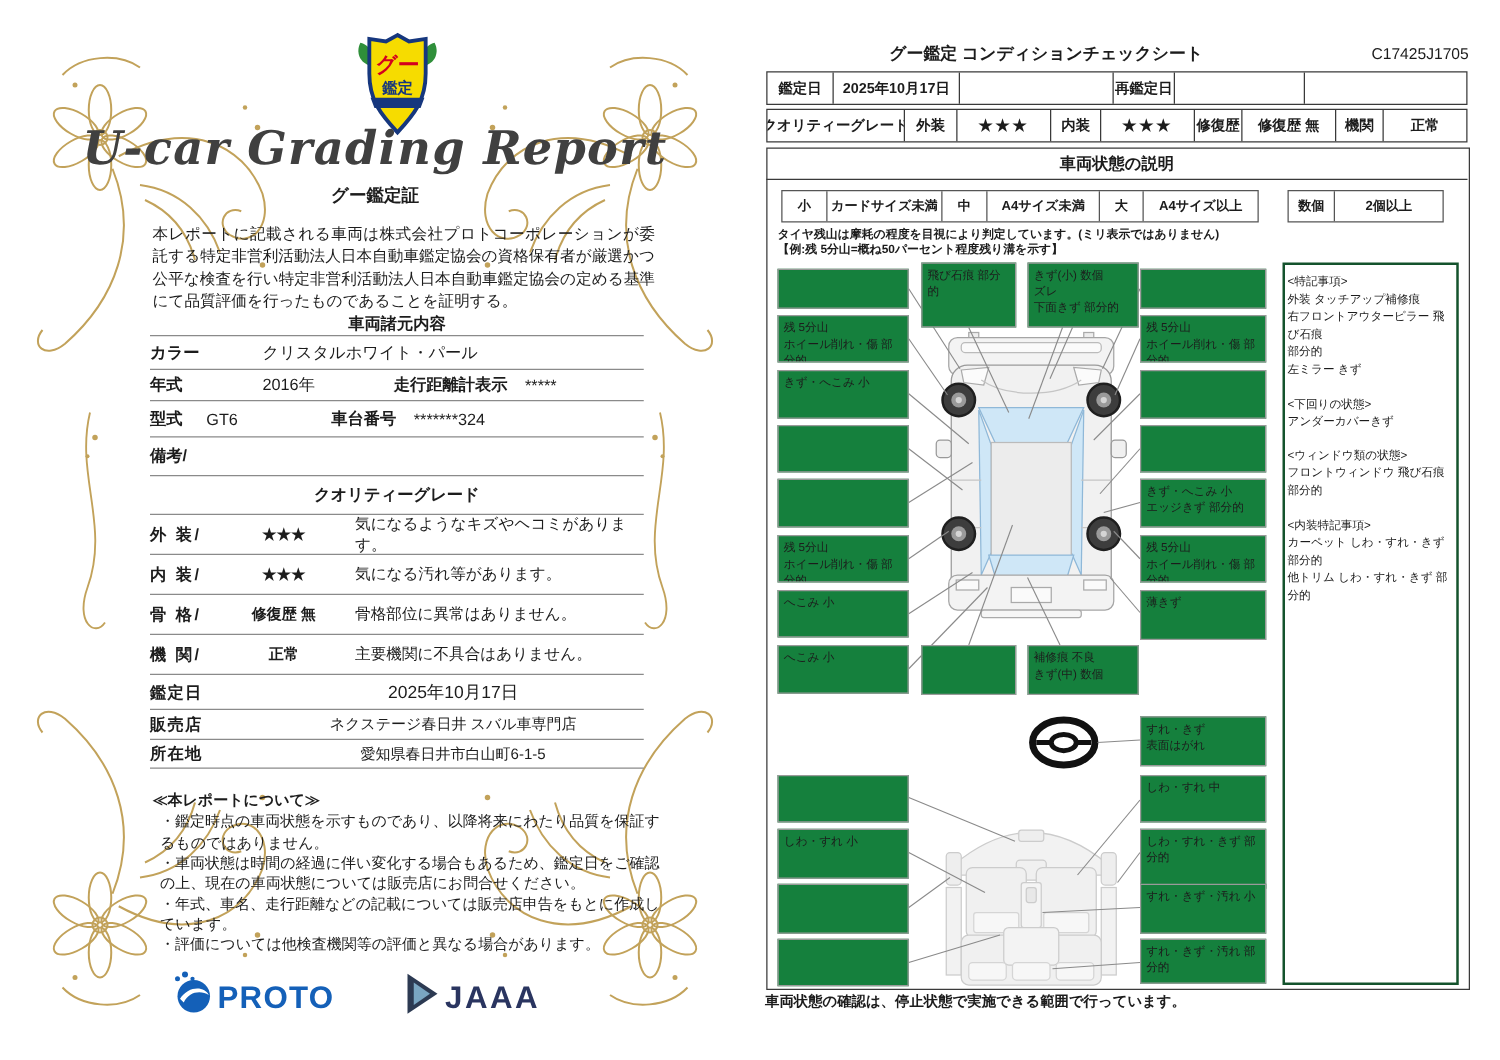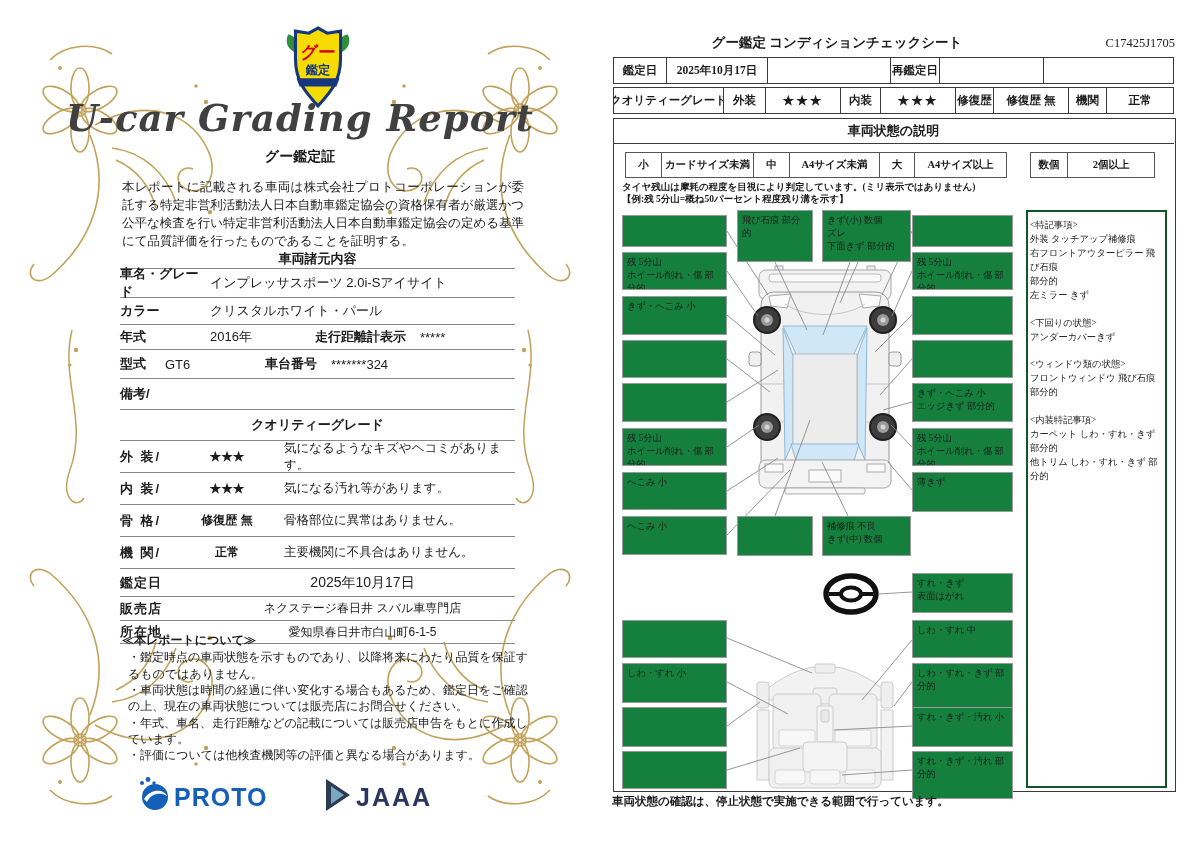--- a/index.html
+++ b/index.html
@@ -30,21 +30,21 @@
   .gdesc{margin-left:12px;font-size:12.5px;}
   .irow{display:flex;align-items:center;border-bottom:1px solid #8a8a8a;font-size:13px;}
   .ilabel{width:90px;font-weight:700;flex-shrink:0;letter-spacing:1px;}
   .ival{flex:1;text-align:center;}
   .ival.small{font-size:12px;}
   .about{left:122px;top:632px;width:412px;font-size:12px;line-height:1.36;}
   .about .atitle{font-weight:600;margin-bottom:1px;}
   .bullet{margin-left:6px;}
   .logos{left:0;top:776px;width:600px;display:flex;justify-content:center;gap:26px;align-items:center;text-align:center;}
   
-  #page-right{position:absolute;left:600px;top:0;width:600px;height:848px;font-family:Liberation Serif, serif;}
+  #page-right{position:absolute;left:600px;top:0;width:600px;height:848px;}
   .rp-title{left:12px;top:34px;width:450px;text-align:center;font-size:13.5px;font-weight:700;}
   .rp-code{left:455px;top:36px;width:120px;text-align:right;font-size:12.5px;}
   .rtable{position:absolute;display:flex;border:1.5px solid #3a3a3a;background:#fff;}
   .rcell{border-right:1.5px solid #3a3a3a;display:flex;align-items:center;justify-content:center;
     font-size:11.5px;font-weight:600;white-space:nowrap;overflow:hidden;}
   .rcell:last-child{border-right:none;flex:1;}
   .star{font-size:13px;letter-spacing:2px;}
   .mainbox{left:13px;top:118px;width:561px;height:672px;border:1.5px solid #3a3a3a;}
   .mb-head{left:13px;top:118px;width:561px;height:26px;display:flex;align-items:center;justify-content:center;
     font-size:13px;font-weight:700;border-bottom:1.5px solid #3a3a3a;box-sizing:border-box;}
@@ -110,24 +110,20 @@
     <path d="M14,51 L56,51 L53,59 L17,59 Z" fill="#16377e"></path>
   </svg>
 
   <div class="abs gr-title">U-car Grading Report</div>
   <div class="abs gr-sub">グー鑑定証</div>
   <div class="abs intro">本レポートに記載される車両は株式会社プロトコーポレーションが委託する特定非営利活動法人日本自動車鑑定協会の資格保有者が厳選かつ公平な検査を行い特定非営利活動法人日本自動車鑑定協会の定める基準にて品質評価を行ったものであることを証明する。</div>
 
   <div class="abs sec-title">車両諸元内容</div>
 
   <div class="abs spec">
-    <div class="srow h28">
-      <span class="slabel">車名・グレード</span>
-      <span class="sval">インプレッサスポーツ 2.0i-Sアイサイト</span>
-    </div>
     <div class="srow h26">
       <span class="slabel">カラー</span>
       <span class="sval">クリスタルホワイト・パール</span>
     </div>
     <div class="srow h24">
       <span class="slabel">年式</span>
       <span class="sval w100">2016年</span>
       <span class="lbl2">走行距離計表示</span>
       <span class="sval">*****</span>
     </div>
@@ -376,21 +372,21 @@
 ホイール削れ・傷 部分的</div>
   <div class="cbox" style="left:312px;top:472px;width:101px;height:40px">薄きず</div>
   <div class="cbox" style="left:137px;top:516px;width:76px;height:40px"></div>
   <div class="cbox" style="left:222px;top:516px;width:89px;height:40px">補修痕 不良
 きず(中) 数個</div>
   <div class="cbox" style="left:312px;top:573px;width:101px;height:40px">すれ・きず
 表面はがれ</div>
   <div class="cbox" style="left:312px;top:620px;width:101px;height:38px">しわ・すれ 中</div>
   <div class="cbox" style="left:312px;top:663px;width:101px;height:48px">しわ・すれ・きず 部分的</div>
   <div class="cbox" style="left:312px;top:707px;width:101px;height:40px">すれ・きず・汚れ 小</div>
-  <div class="cbox" style="left:312px;top:751px;width:101px;height:48px">すれ・きず・汚れ 部分的</div>
+  <div class="cbox" style="left:312px;top:751px;width:101px;height:36px">すれ・きず・汚れ 部分的</div>
   <div class="cbox" style="left:22px;top:620px;width:105px;height:38px"></div>
   <div class="cbox" style="left:22px;top:663px;width:105px;height:40px">しわ・すれ 小</div>
   <div class="cbox" style="left:22px;top:707px;width:105px;height:40px"></div>
   <div class="cbox" style="left:22px;top:751px;width:105px;height:38px"></div>
 
   <div class="abs sidebar">&lt;特記事項&gt;
 外装 タッチアップ補修痕
 右フロントアウターピラー 飛び石痕
 部分的
 左ミラー きず

